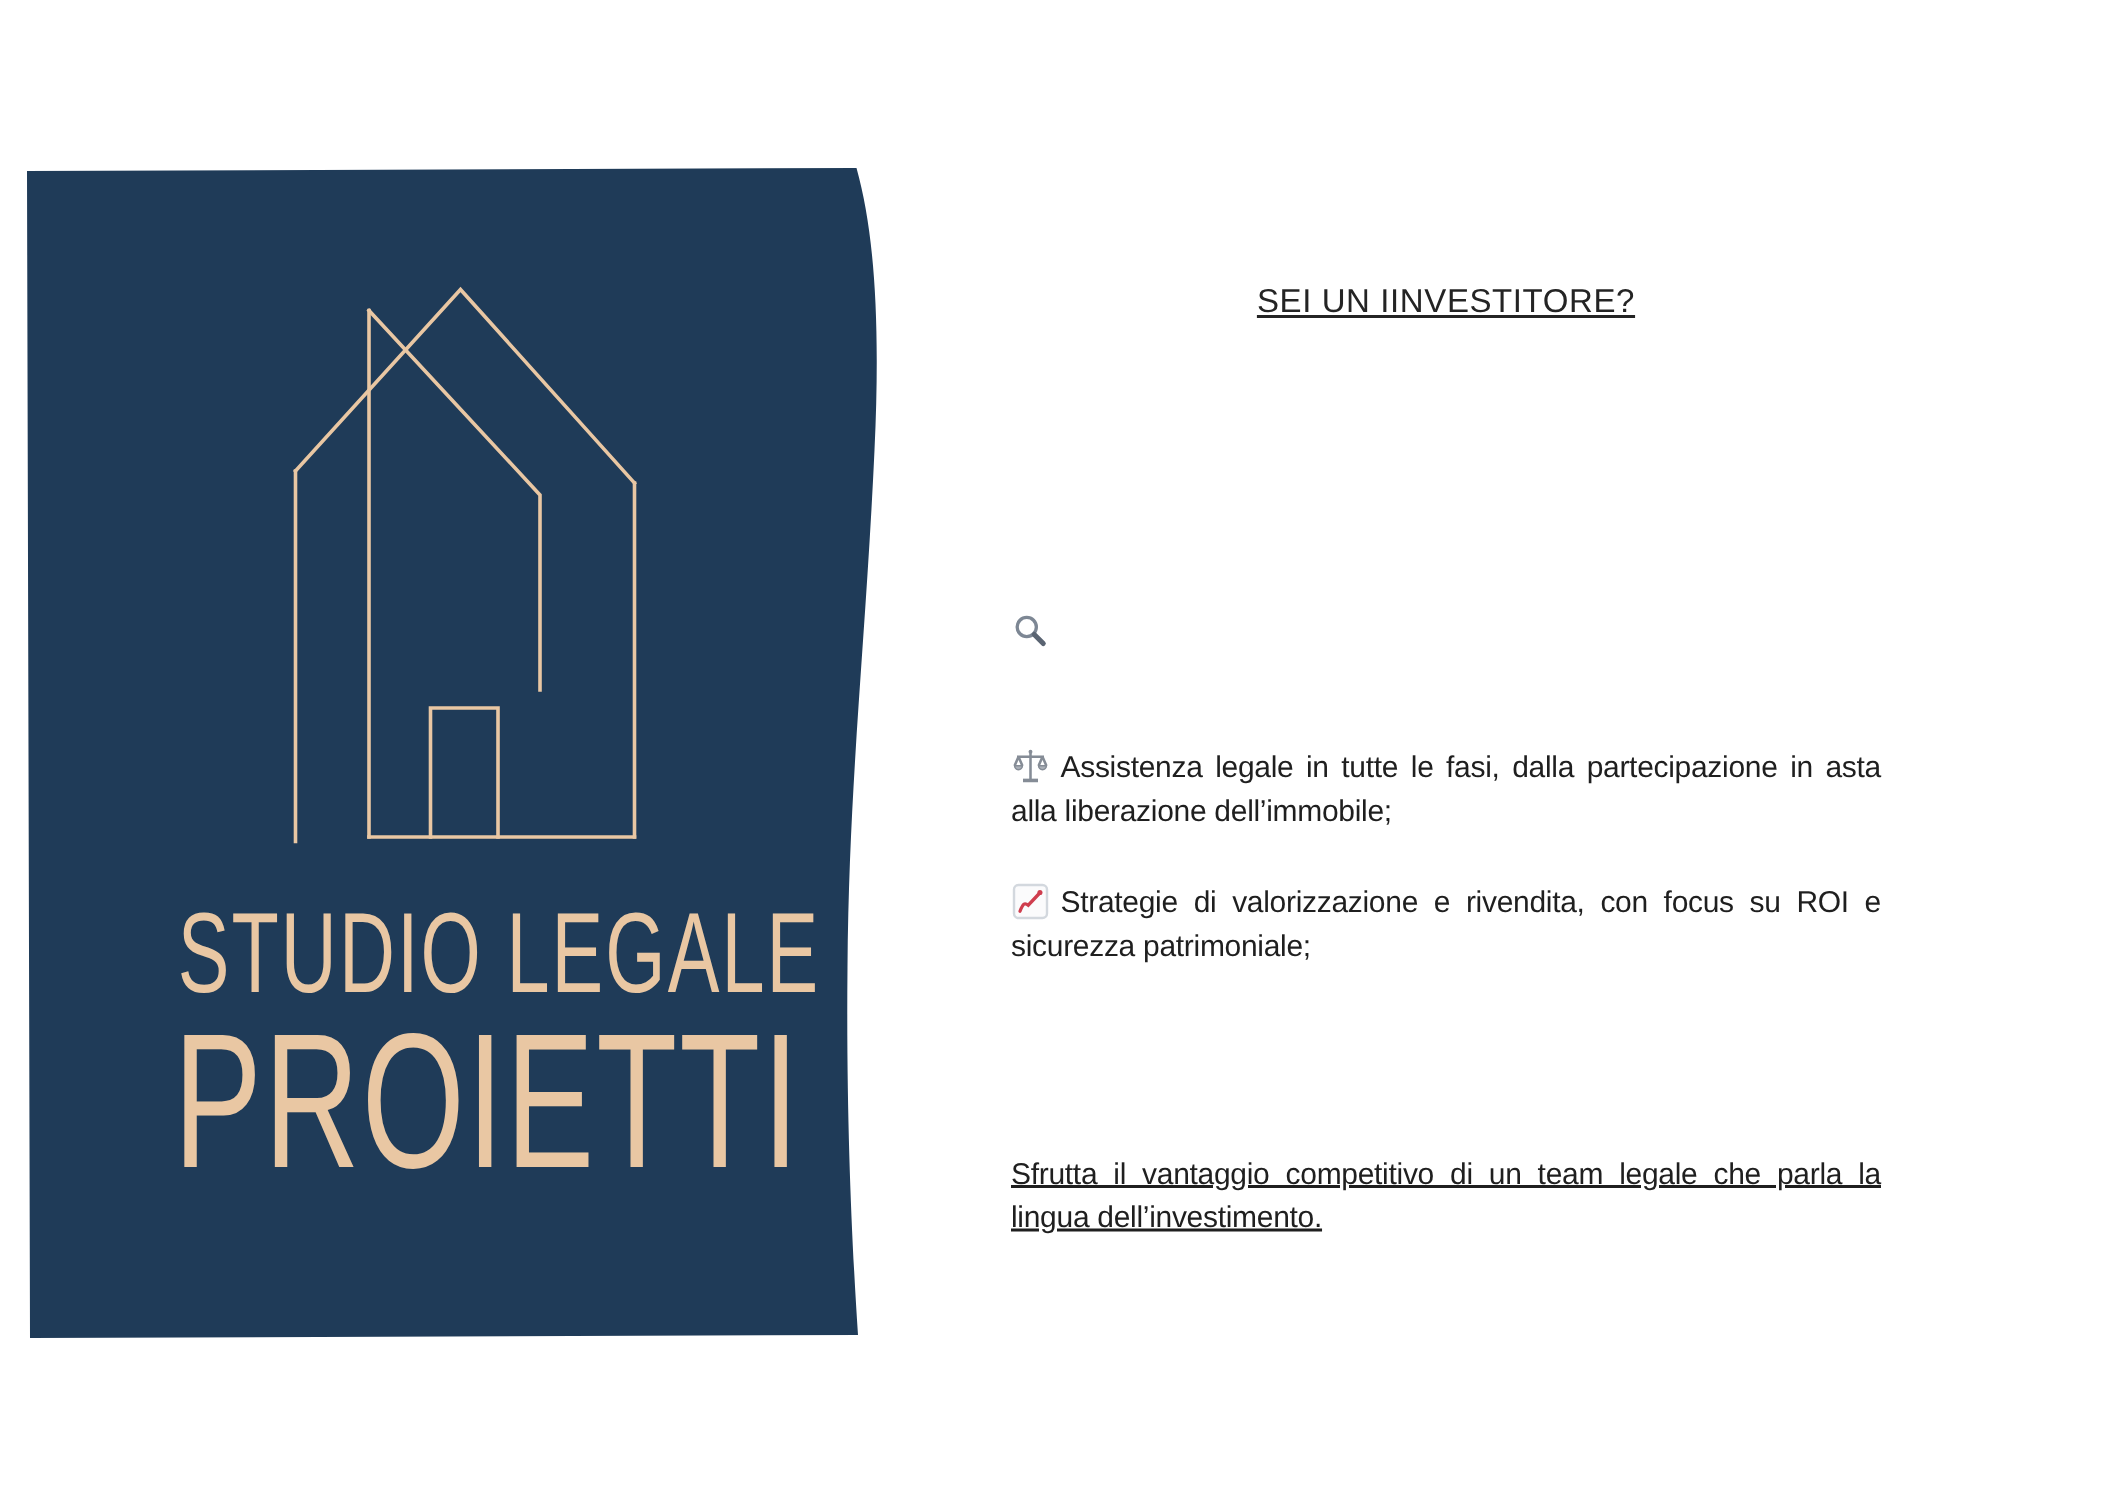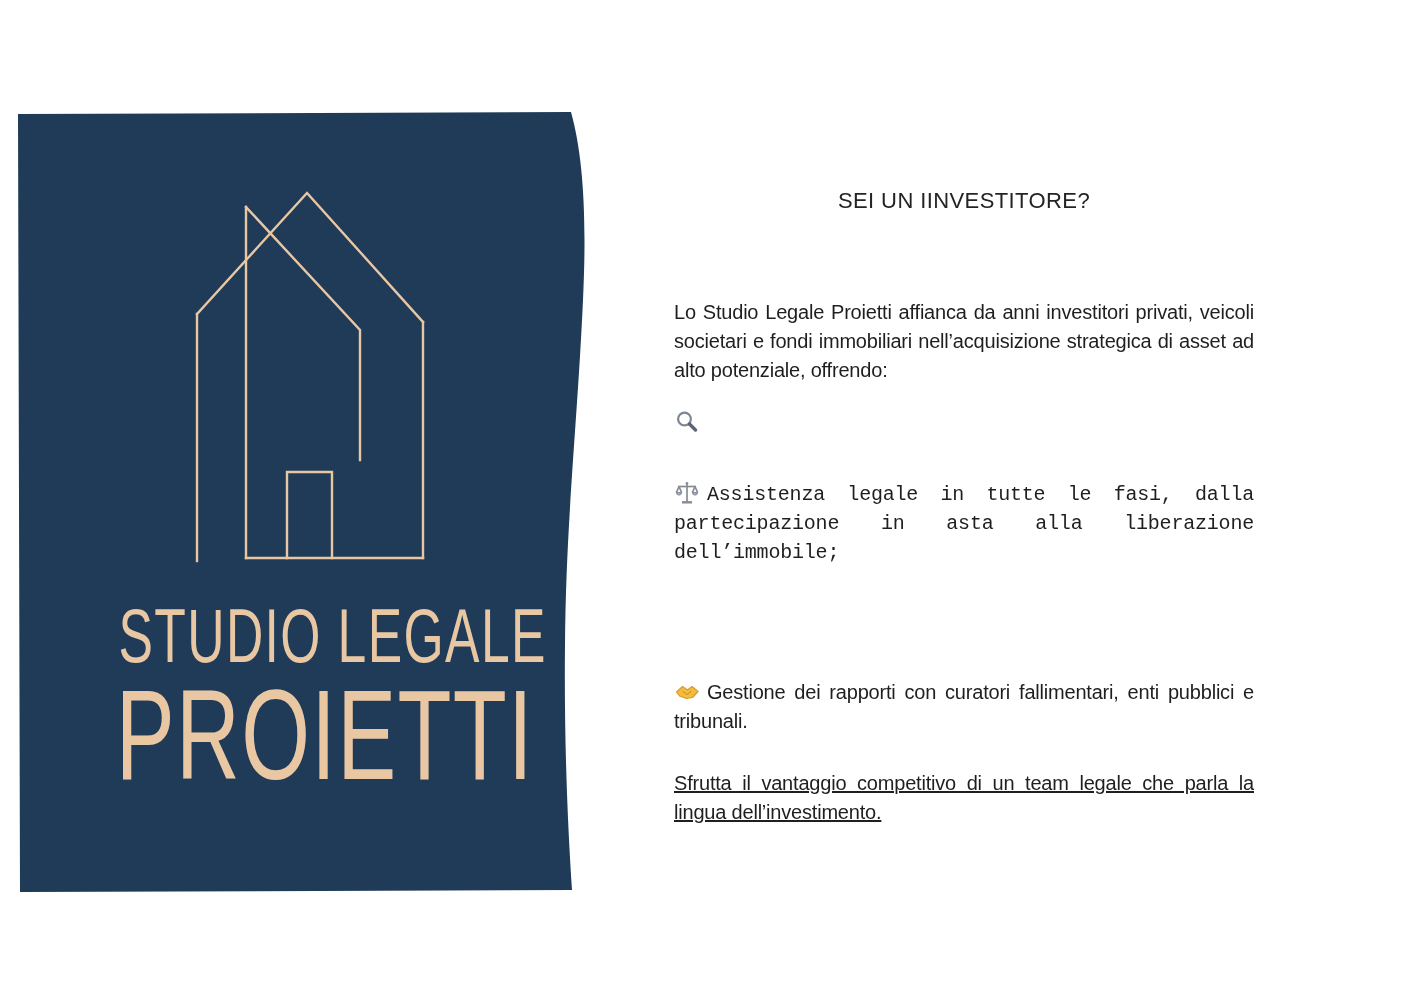--- a/index.html
+++ b/index.html
@@ -20,29 +20,29 @@
   }
   .brand-line2{
     top:671px;font-size:128px;letter-spacing:2px;font-weight:400;
     transform:scaleX(0.69);transform-origin:50% 50%;
   }
   
   .content{position:absolute;left:674px;top:0;width:580px;height:1000px;color:#1f1f1f;}
   .content .block{position:absolute;left:0;width:580px;margin:0;}
   .title{
     top:188px;text-align:center;font-size:22px;letter-spacing:0.4px;
-    font-weight:400;color:#242424;
+    font-weight:400;color:#242424;text-decoration:underline;
   }
   .para{
     font-size:20px;line-height:29px;letter-spacing:-0.2px;
     text-align:justify;color:#1f1f1f;
   }
   .intro{top:298px;}
   .bullet1{top:408px;}
-  .bullet2{top:480px;font-family:Liberation Mono, monospace;}
+  .bullet2{top:498px;}
   .bullet3{top:588px;}
   .bullet4{top:678px;}
   .closing{top:769px;text-decoration:underline;}
   .ico{
     display:inline-block;width:26px;height:26px;vertical-align:-6px;
     margin-right:7px;
   }
   .ico svg{display:block;width:100%;height:100%;}
 </style>
 </head>
@@ -67,21 +67,20 @@
     </g>
   </svg>
 
   <div class="brand-line brand-line1">STUDIO LEGALE</div>
   <div class="brand-line brand-line2">PROIETTI</div>
 
   <div class="content">
 
     <div class="block title">SEI UN IINVESTITORE?</div>
 
-    <p class="block para intro">Lo Studio Legale Proietti affianca da anni investitori privati, veicoli societari e fondi immobiliari nell’acquisizione strategica di asset ad alto potenziale, offrendo:</p>
 
     <p class="block para bullet1">
       <span class="ico">
         <svg viewBox="0 0 26 26">
           <circle cx="10.5" cy="10" r="6.4" fill="none" stroke="#7d8794" stroke-width="2.2"></circle>
           <line x1="15.5" y1="15" x2="21.5" y2="21" stroke="#5a6472" stroke-width="3.4" stroke-linecap="round"></line>
         </svg>
       </span>
     </p>
 
@@ -93,26 +92,27 @@
           <circle cx="13" cy="3.2" r="1.3" fill="#858c96" stroke="none"></circle>
           <path d="M5 6.5 L2.4 12.5 M5 6.5 L7.6 12.5"></path>
           <path d="M2.4 12.5 a2.6 2.6 0 0 0 5.2 0 Z" fill="#aab0b8" stroke-width="1"></path>
           <path d="M21 6.5 L18.4 12.5 M21 6.5 L23.6 12.5"></path>
           <path d="M18.4 12.5 a2.6 2.6 0 0 0 5.2 0 Z" fill="#aab0b8" stroke-width="1"></path>
           <line x1="8" y1="22.3" x2="18" y2="22.3" stroke-width="2.4"></line>
         </svg>
       </span><span>Assistenza legale in tutte le fasi, dalla partecipazione in asta alla liberazione dell’immobile;</span>
     </p>
 
-
-    <p class="block para bullet4">
+    <p class="block para bullet3">
       <span class="ico">
         <svg viewBox="0 0 26 26">
-          <path d="M2.5 13 L8.5 7.5 L13.5 11 L18 7.5 L24 12.5 L18.5 18.5 L12.5 19.5 L5.5 17 Z" fill="#f2bd3f" stroke="#d99a2b" stroke-width="1.2" stroke-linejoin="round"></path>
-          <path d="M9 12.5 L13 15.5 L17 12.5" fill="none" stroke="#d99a2b" stroke-width="1.2" stroke-linecap="round"></path>
+          <rect x="2" y="2" width="22" height="22" rx="3" fill="#fbfbfc" stroke="#d3d8de" stroke-width="1.6"></rect>
+          <path d="M6 19.5 C8 14.5 9 13.5 11.5 15.5 L19 7.5" fill="none" stroke="#cf3e4e" stroke-width="2.2" stroke-linecap="round"></path>
+          <circle cx="19.3" cy="7" r="1.7" fill="#cf3e4e"></circle>
         </svg>
-      </span><span>Gestione dei rapporti con curatori fallimentari, enti pubblici e tribunali.</span>
+      </span><span>Strategie di valorizzazione e rivendita, con focus su ROI e sicurezza patrimoniale;</span>
     </p>
+
 
     <p class="block para closing">Sfrutta il vantaggio competitivo di un team legale che parla la lingua dell’investimento.</p>
 
   </div>
 </div>
 
 </body></html>

